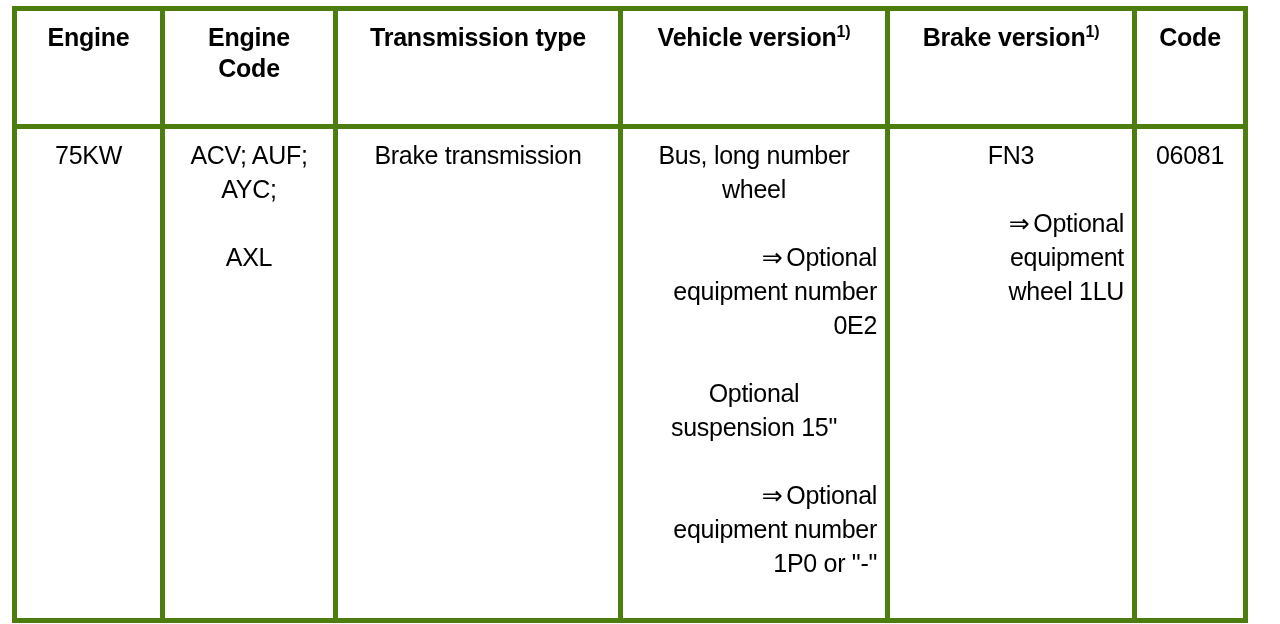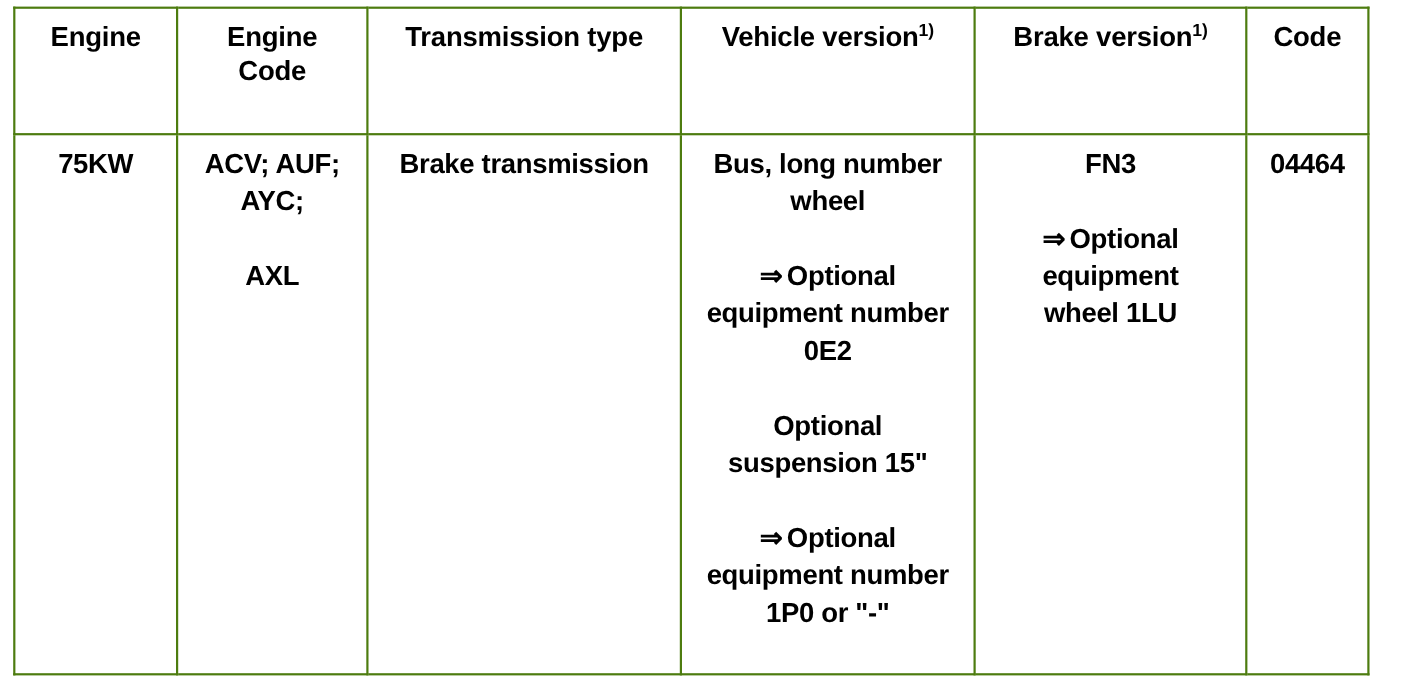--- a/index.html
+++ b/index.html
@@ -26,21 +26,21 @@
     position: absolute;
     left: 12px;
     top: 6px;
     width: 1231px;
     border-collapse: collapse;
     table-layout: fixed;
     background: #ffffff;
   }
 
   table.spec-table td {
-    border: 2px solid #4d7c0f;
+    border: 5px solid #4d7c0f;
     padding: 0;
     vertical-align: top;
     background: #ffffff;
   }
 
   
   col.c-engine      { width: 148px; }
   col.c-engine-code { width: 173px; }
   col.c-trans       { width: 285px; }
   col.c-vehicle     { width: 267px; }
@@ -68,24 +68,23 @@
 
   
   tr.data-row td {
     height: 489px;
   }
   .cell {
     padding: 9px 8px 0 8px;
     font-size: 25px;
     line-height: 34px;
     letter-spacing: -0.3px;
-    font-weight: bold;
   }
   .center { text-align: center; }
-  .left   { text-align: center; }
+  .left   { text-align: right; }
 
   .blank-line { height: 34px; }
   .gap-line   { height: 34px; }
 
   .arrow {
     font-size: 25px;
     padding-right: 4px;
   }
 
   .block { display: block; }
@@ -200,21 +199,21 @@
             <span class="block gap-line"></span>
 
             <span class="block left"><span class="arrow">⇒</span><span>Optional</span></span>
             <span class="block left">equipment</span>
             <span class="block left">wheel 1LU</span>
           </div>
         </td>
 
         <td>
           <div class="cell center">
-            <span class="block">04464</span>
+            <span class="block">06081</span>
           </div>
         </td>
 
       </tr>
     </tbody>
   </table>
 
 </div>
 
 </body></html>

